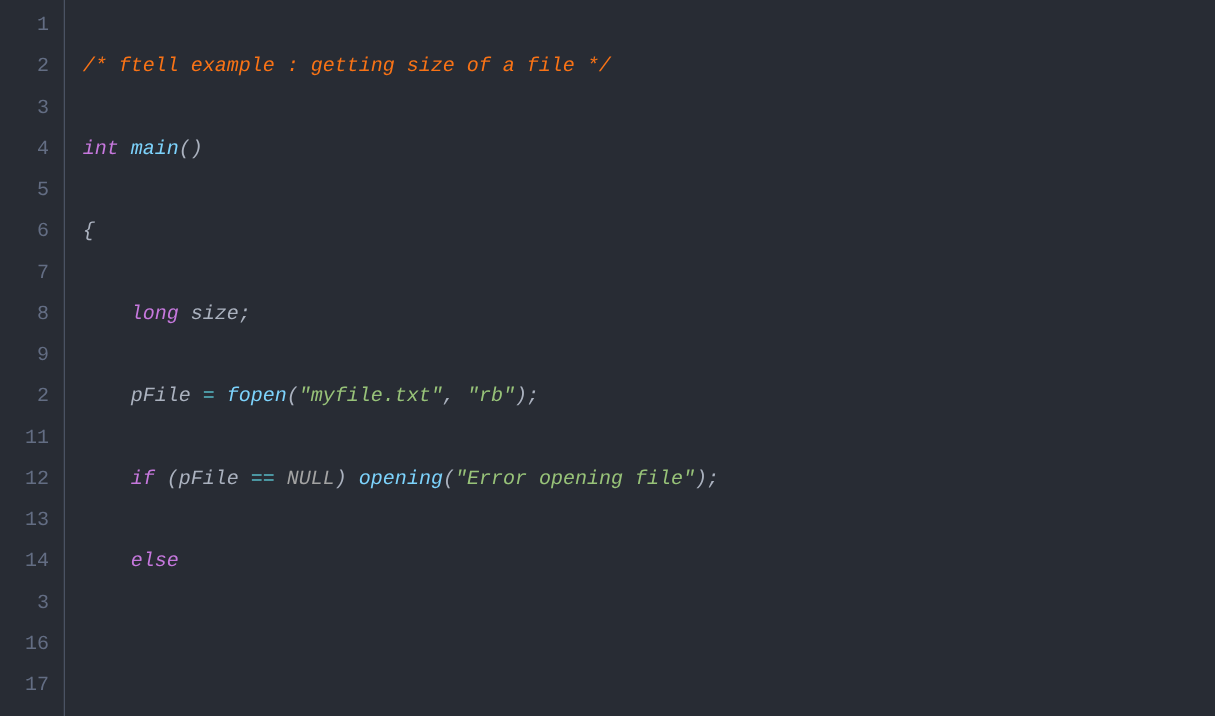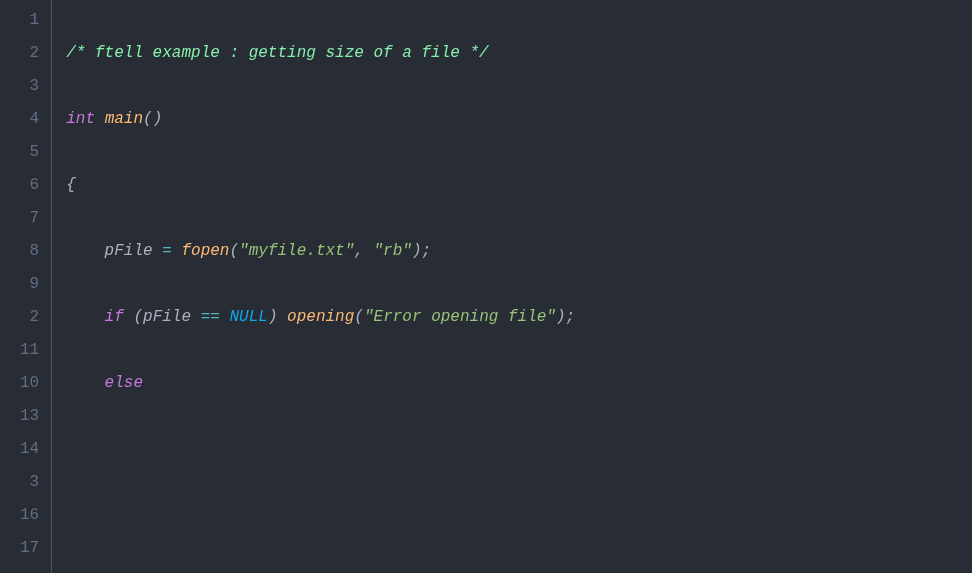--- a/index.html
+++ b/index.html
@@ -30,59 +30,60 @@
     height: 33px;
   }
   .code {
     padding: 4px 0 4px 14px;
     color: #abb2bf;
     white-space: pre;
   }
   .code .line {
     height: 33px;
   }
-  .tok-cm { color: #86efac; }
+  .tok-cm { color: #f97316; }
   .tok-pp { color: #c678dd; }
   .tok-inc { color: #98c379; }
   .tok-kw { color: #c678dd; font-style: italic; }
   .tok-ty { color: #c678dd; margin-top: 10px; }
-  .tok-fn { color: #fdba74; }
+  .tok-fn { color: #7dd3fc; }
   .tok-id { color: #abb2bf; }
   .tok-pn { color: #abb2bf; }
   .tok-op { color: #56b6c2; }
   .tok-str { color: #98c379; }
-  .tok-null { color: #0ea5e9; }
+  .tok-null { color: #a3a3a3; }
 </style>
 </head>
 <body>
 
 <div class="editor">
   <div class="gutter">
     <div class="ln">1</div>
     <div class="ln">2</div>
     <div class="ln">3</div>
     <div class="ln">4</div>
     <div class="ln">5</div>
     <div class="ln">6</div>
     <div class="ln">7</div>
     <div class="ln">8</div>
     <div class="ln">9</div>
     <div class="ln">2</div>
     <div class="ln">11</div>
-    <div class="ln">10</div>
+    <div class="ln">12</div>
     <div class="ln">13</div>
     <div class="ln">14</div>
     <div class="ln">3</div>
     <div class="ln">16</div>
     <div class="ln">17</div>
   </div>
   <div class="code">
 <div class="line"><span class="tok-cm">/* ftell example : getting size of a file */</span></div>
 <div class="line"><span class="tok-ty">int</span> <span class="tok-fn">main</span><span class="tok-pn">()</span></div>
 <div class="line"><span class="tok-pn">{</span></div>
+<div class="line">    <span class="tok-ty">long</span> <span class="tok-id">size</span><span class="tok-pn">;</span></div>
 <div class="line">    <span class="tok-id">pFile</span> <span class="tok-op">=</span> <span class="tok-fn">fopen</span><span class="tok-pn">(</span><span class="tok-str">"myfile.txt"</span><span class="tok-pn">,</span> <span class="tok-str">"rb"</span><span class="tok-pn">)</span><span class="tok-pn">;</span></div>
 <div class="line">    <span class="tok-kw">if</span> <span class="tok-pn">(</span><span class="tok-id">pFile</span> <span class="tok-op">==</span> <span class="tok-null">NULL</span><span class="tok-pn">)</span> <span class="tok-fn">opening</span><span class="tok-pn">(</span><span class="tok-str">"Error opening file"</span><span class="tok-pn">)</span><span class="tok-pn">;</span></div>
 <div class="line">    <span class="tok-kw">else</span></div>
 
 
 
 
 
 
 

